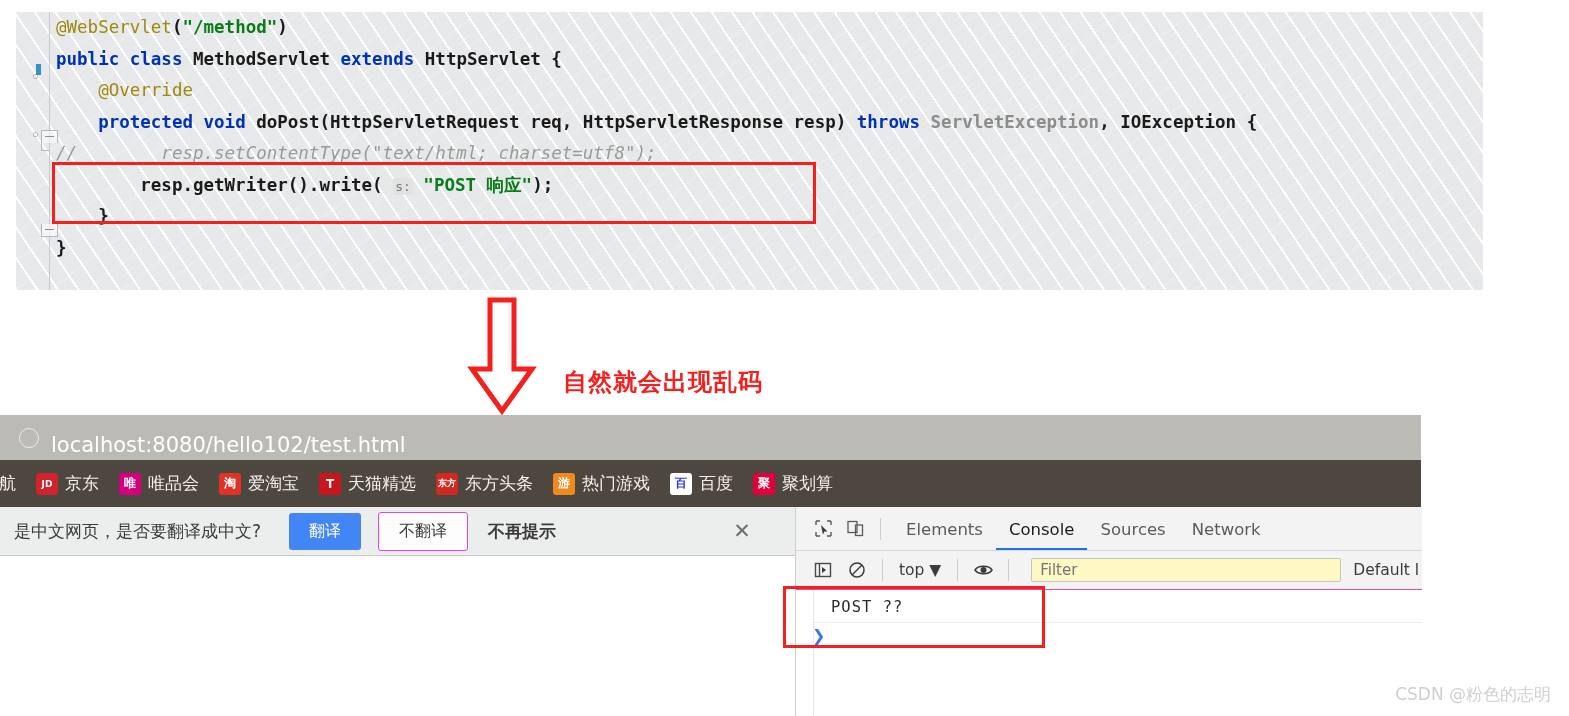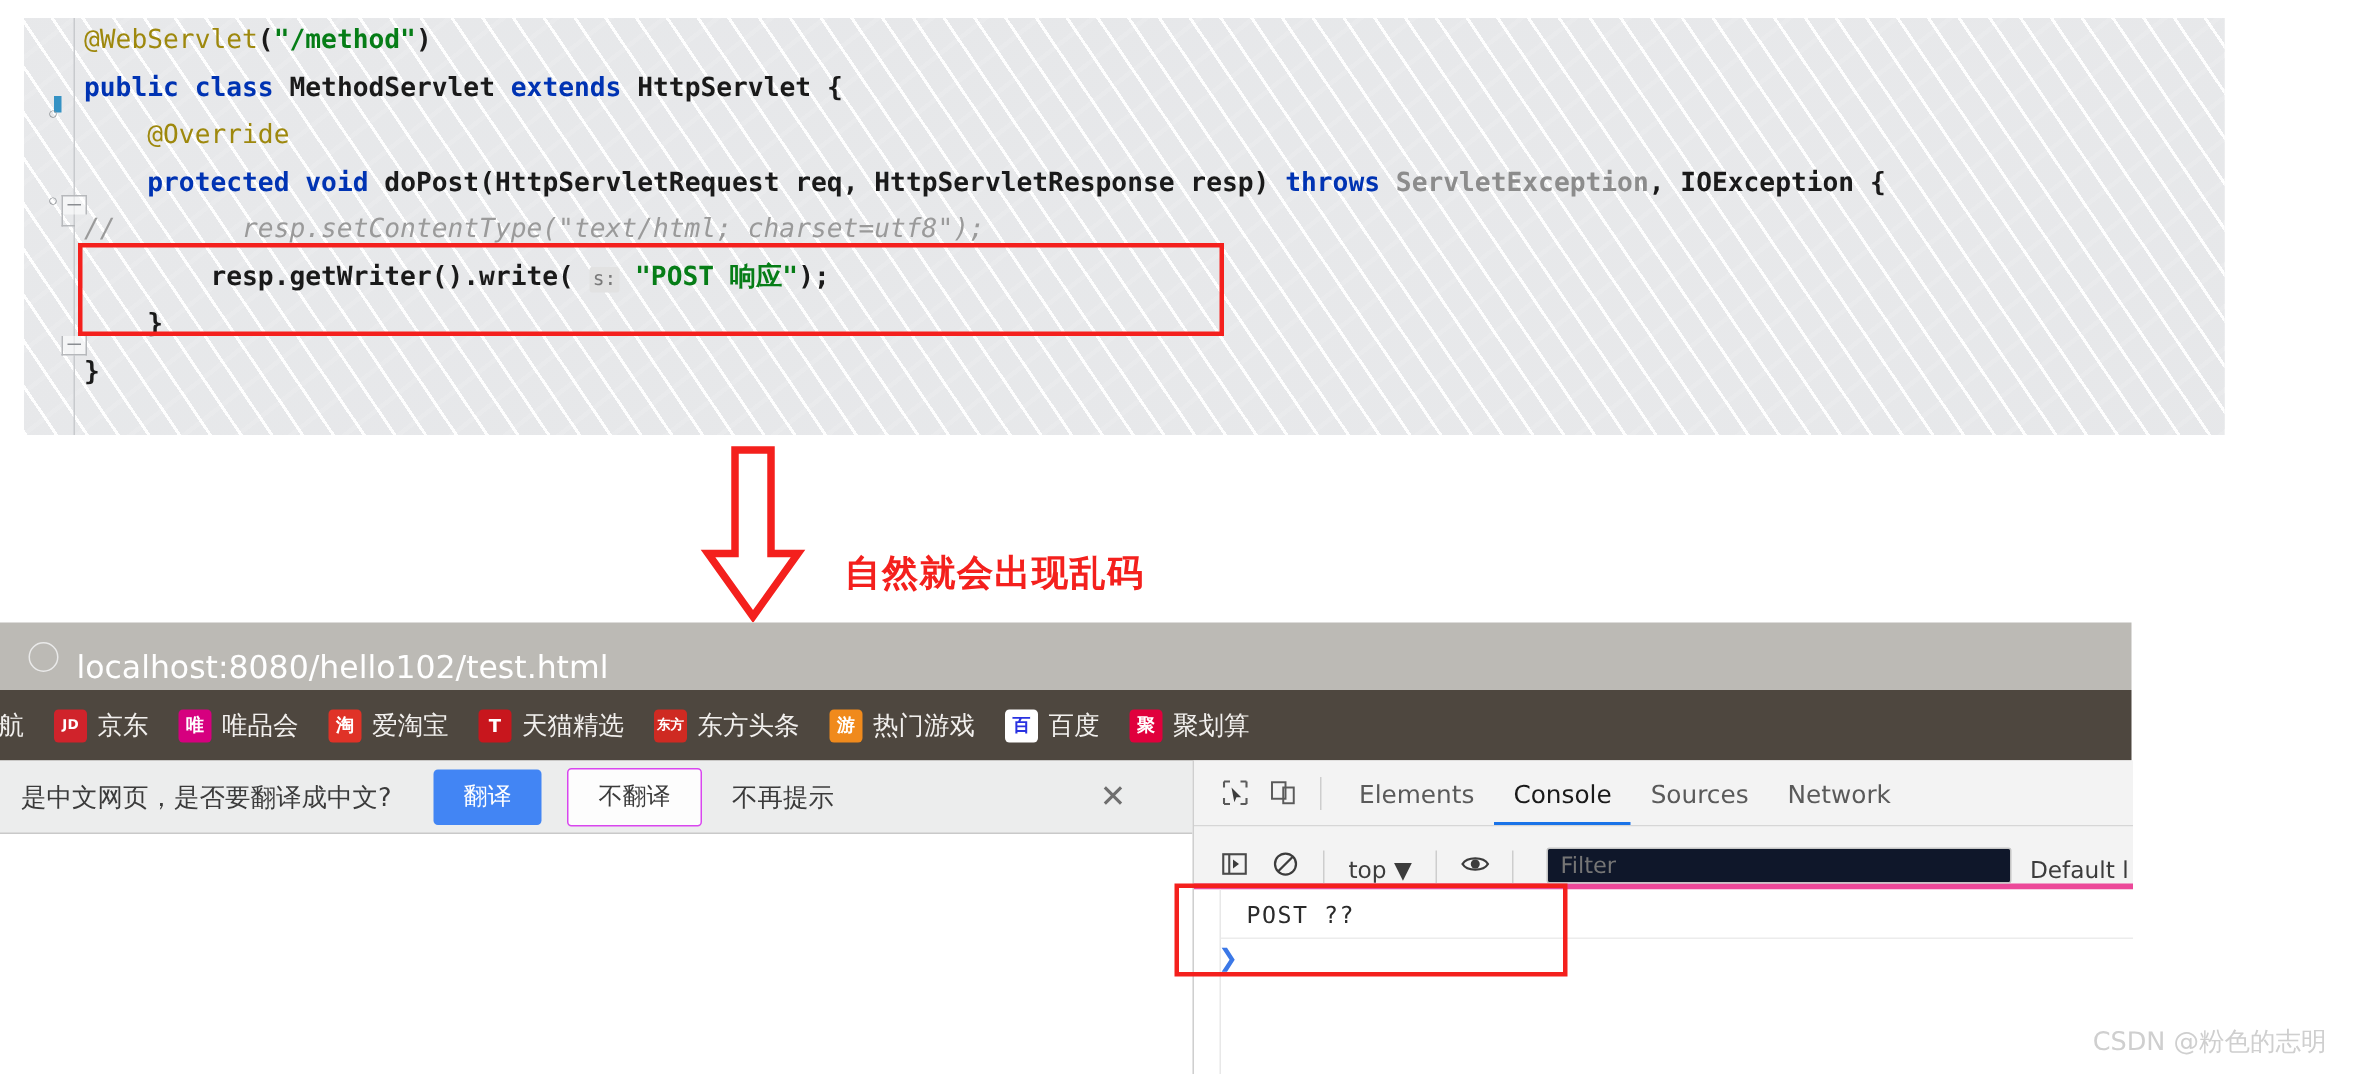--- a/index.html
+++ b/index.html
@@ -126,20 +126,21 @@
     font-family:"DejaVu Sans","Liberation Sans",sans-serif;
   }
   #tr-no{
     margin-left:17px;background:#fdfdfd;color:#3b3b3b;border:1px solid #d946ef;border-radius:3px;
     padding:8px 20px;font-size:16px;cursor:pointer;
     font-family:"DejaVu Sans","Liberation Sans",sans-serif;
   }
   #tr-never{
     margin-left:20px;color:#3b3b3b;font-size:17px;cursor:pointer;
     font-family:"DejaVu Sans","Liberation Sans",sans-serif;
+    font-weight:bold;
   }
   #tr-close{
     position:absolute;right:42px;top:13px;width:22px;height:22px;
     color:#6f6f6f;font-size:21px;line-height:22px;text-align:center;cursor:pointer;
     font-family:"DejaVu Sans","Liberation Sans",sans-serif;
   }
   #pagearea{
     position:absolute;left:0;top:141px;width:795px;height:160px;background:#ffffff;
   }
 
@@ -157,30 +158,30 @@
     cursor:pointer;
   }
   .dt-sep{width:1px;height:22px;background:#cdcdcd;margin:0 12px;}
   .dt-tab{
     color:#5a5a5a;font-size:16.5px;padding:0 13px;height:43px;line-height:45px;cursor:pointer;
     font-family:"DejaVu Sans","Liberation Sans",sans-serif;white-space:nowrap;
   }
   .dt-tab.active{color:#1a1a1a;border-bottom:2.5px solid #1a73e8;box-sizing:border-box;}
 
   #dt-toolbar{
-    position:relative;height:38px;border-bottom:4px solid #ec4899;
-    display:flex;align-items:flex-end;background:#f3f3f3;
+    position:relative;height:38px;border-bottom:1px solid #ec4899;
+    display:flex;align-items:center;background:#f3f3f3;
   }
   #ctx-select{
     color:#3c3c3c;font-size:15.5px;cursor:pointer;margin:0 4px;
     font-family:"DejaVu Sans","Liberation Sans",sans-serif;
   }
   #filter-input{
     flex:none;width:310px;height:24px;margin-left:10px;
-    border:1px solid #c4c4c4;background:#0f172a;border-radius:2px;
+    border:1px solid #c4c4c4;background:#fef9c3;border-radius:2px;
     font-size:15px;color:#8d8d8d;padding:0 8px;
     font-family:"DejaVu Sans","Liberation Sans",sans-serif;
     box-sizing:border-box;
   }
   #levels{
     margin-left:12px;color:#3c3c3c;font-size:15.5px;white-space:nowrap;cursor:pointer;
     font-family:"DejaVu Sans","Liberation Sans",sans-serif;
   }
   #dt-console{position:relative;height:128px;background:#fff;}
   #console-msg{

